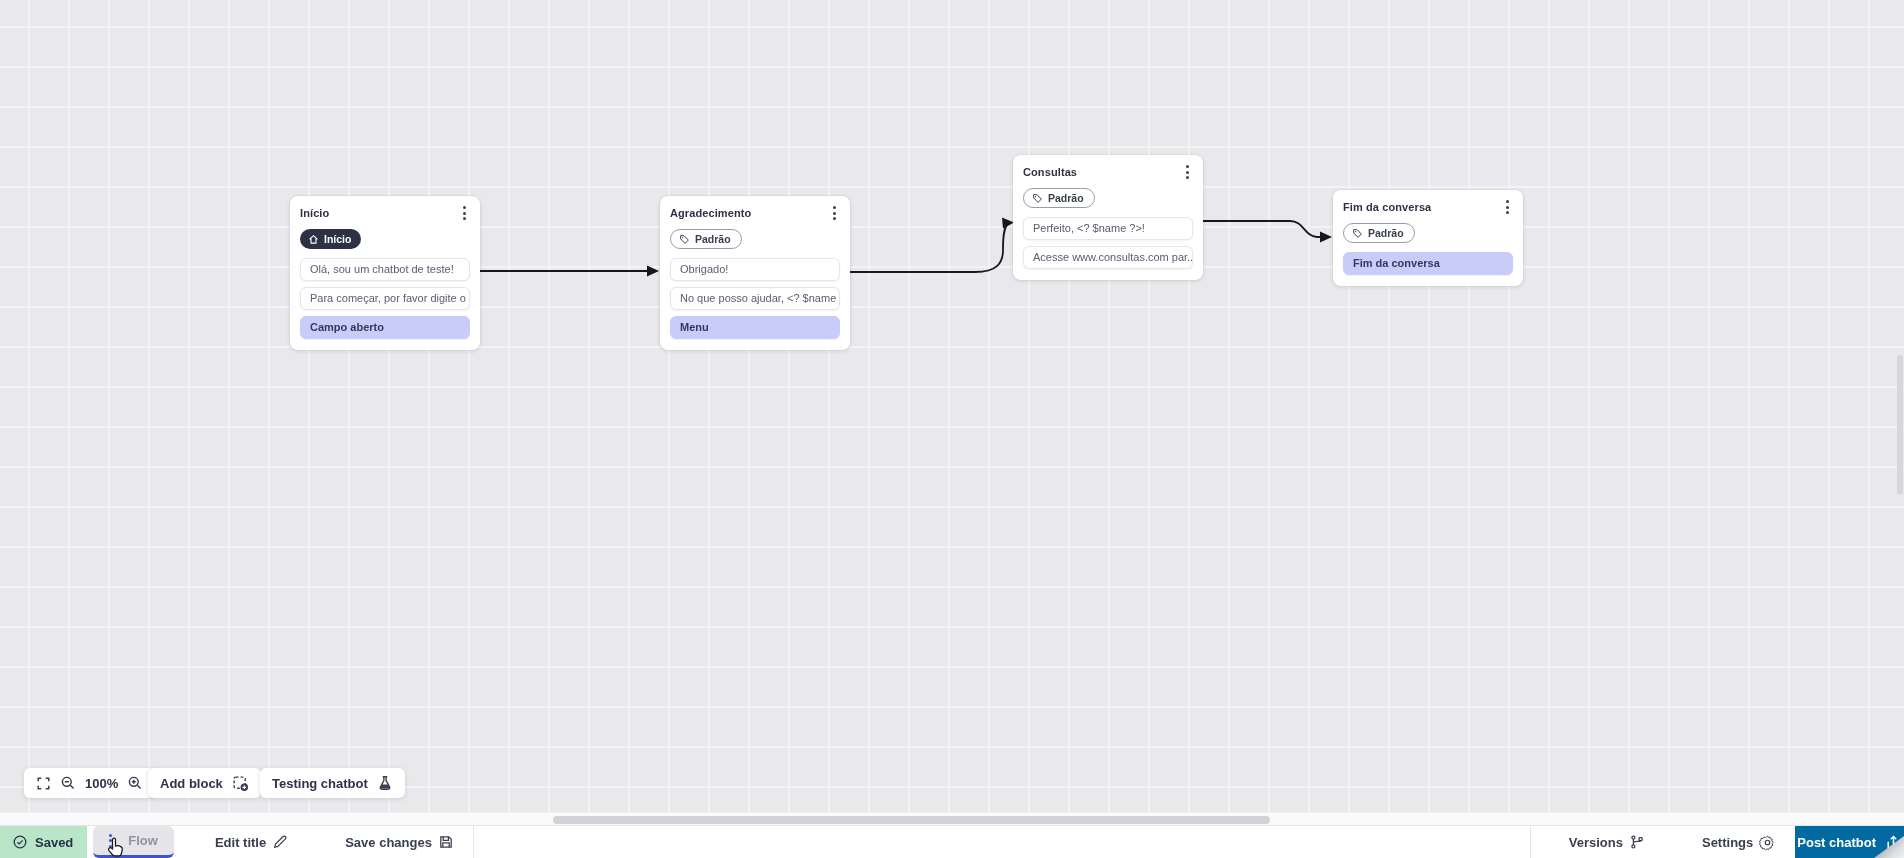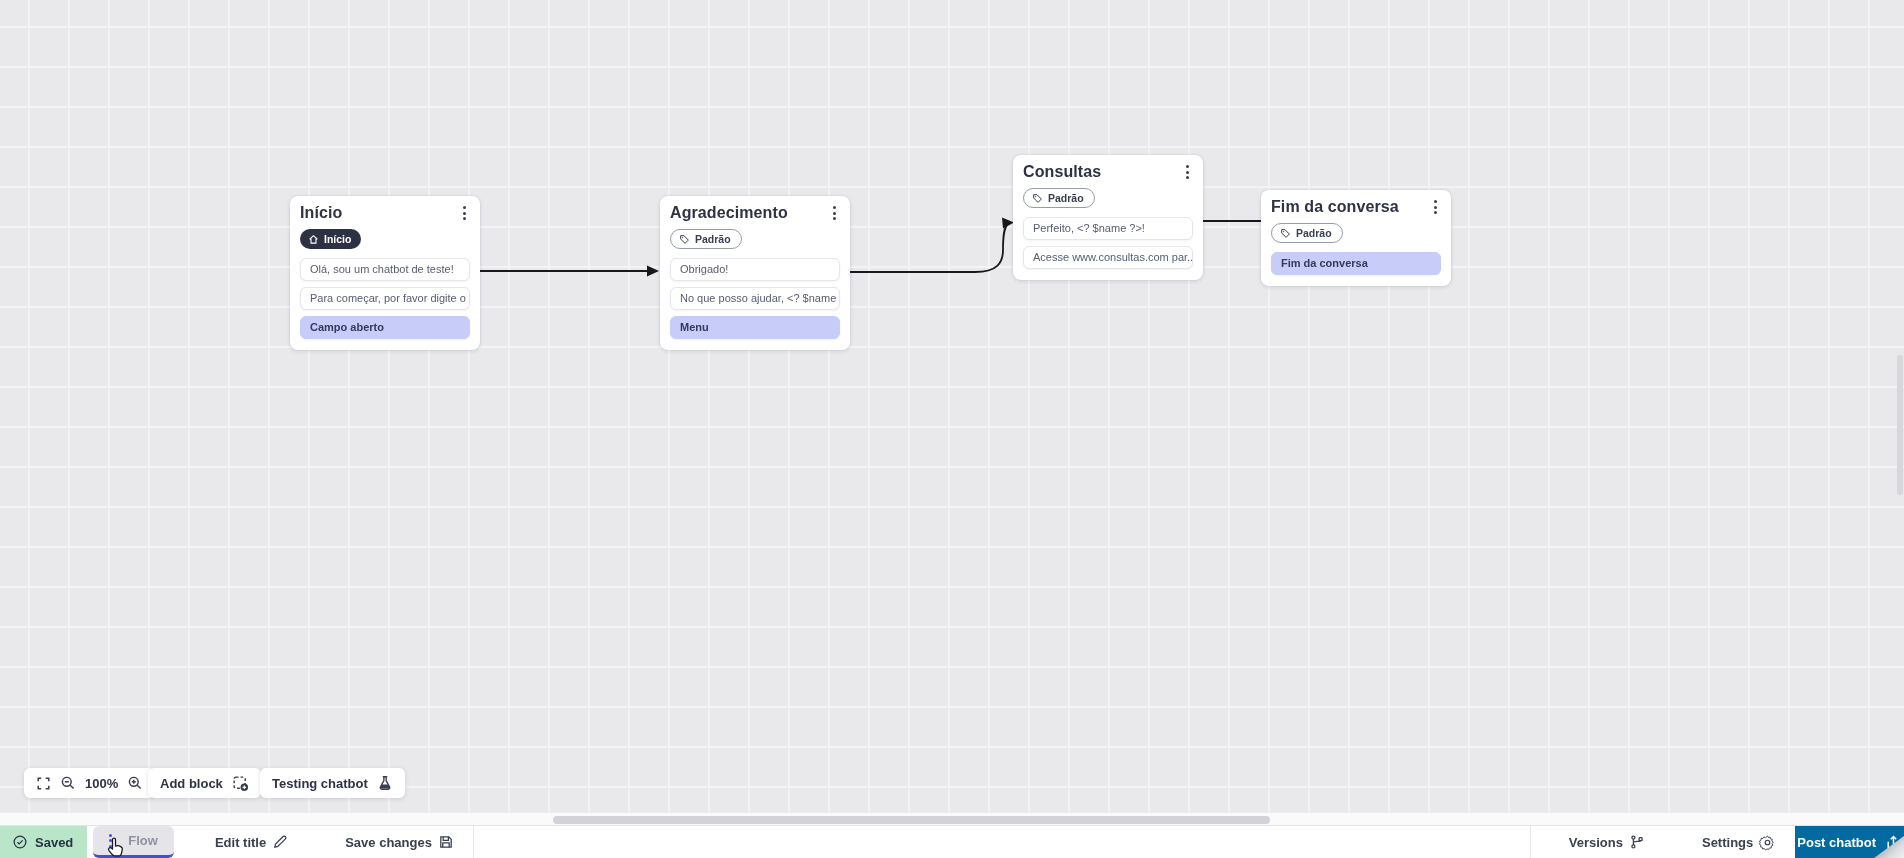--- a/index.html
+++ b/index.html
@@ -19,21 +19,21 @@
   }
   .wires { position:absolute; left:0; top:0; z-index:1; }
 
   
   .node {
     position:absolute; width:190px; background:#fff; border-radius:8px; z-index:2;
     box-shadow:0 1px 4px rgba(45,49,68,.14), 0 0 0 1px rgba(45,49,68,.03);
     padding:9px 10px 11px;
   }
   .node-head { display:flex; align-items:center; justify-content:space-between; height:16px; }
-  .node-title { font-size:16px; font-weight:700; color:#2e3244; letter-spacing:.1px; }
+  .node-title { font-size:11px; font-weight:700; color:#2e3244; letter-spacing:.1px; }
   .kebab { display:flex; flex-direction:column; gap:2.5px; padding:2px 4px; cursor:pointer; }
   .kebab i { width:3px; height:3px; border-radius:50%; background:#3a3f50; display:block; }
   .badge-dark {
     display:inline-flex; align-items:center; gap:5px; margin-top:8px;
     background:#2d3144; color:#fff; font-size:10.5px; font-weight:700;
     padding:4px 10px 4px 8px; border-radius:11px;
   }
   .badge-outline {
     display:inline-flex; align-items:flex-end; gap:5px; margin-top:8px;
     background:#fff; border:1px solid #979caa; color:#3a3f50;
@@ -172,21 +172,21 @@
           <circle cx="6.6" cy="6.6" r="1.1" fill="#3a3f50" stroke="none"></circle>
         </svg>
       <span>Padrão</span>
     </span>
     <div class="rows">
       <div class="row">Perfeito, &lt;? $name ?&gt;!</div>
       <div class="row">Acesse www.consultas.com par...</div>
     </div>
   </div>
 
-  <div class="node" style="left:1261px; top:190px;">
+  <div class="node" style="left:1333px; top:190px;">
     <div class="node-head">
       <span class="node-title">Fim da conversa</span>
       <span class="kebab">
           <i></i>
           <i></i>
           <i></i>
         </span>
     </div>
     <span class="badge-outline">
       <svg width="11" height="11" viewBox="0 0 20 20" fill="none" stroke="#3a3f50" stroke-width="1.8">

